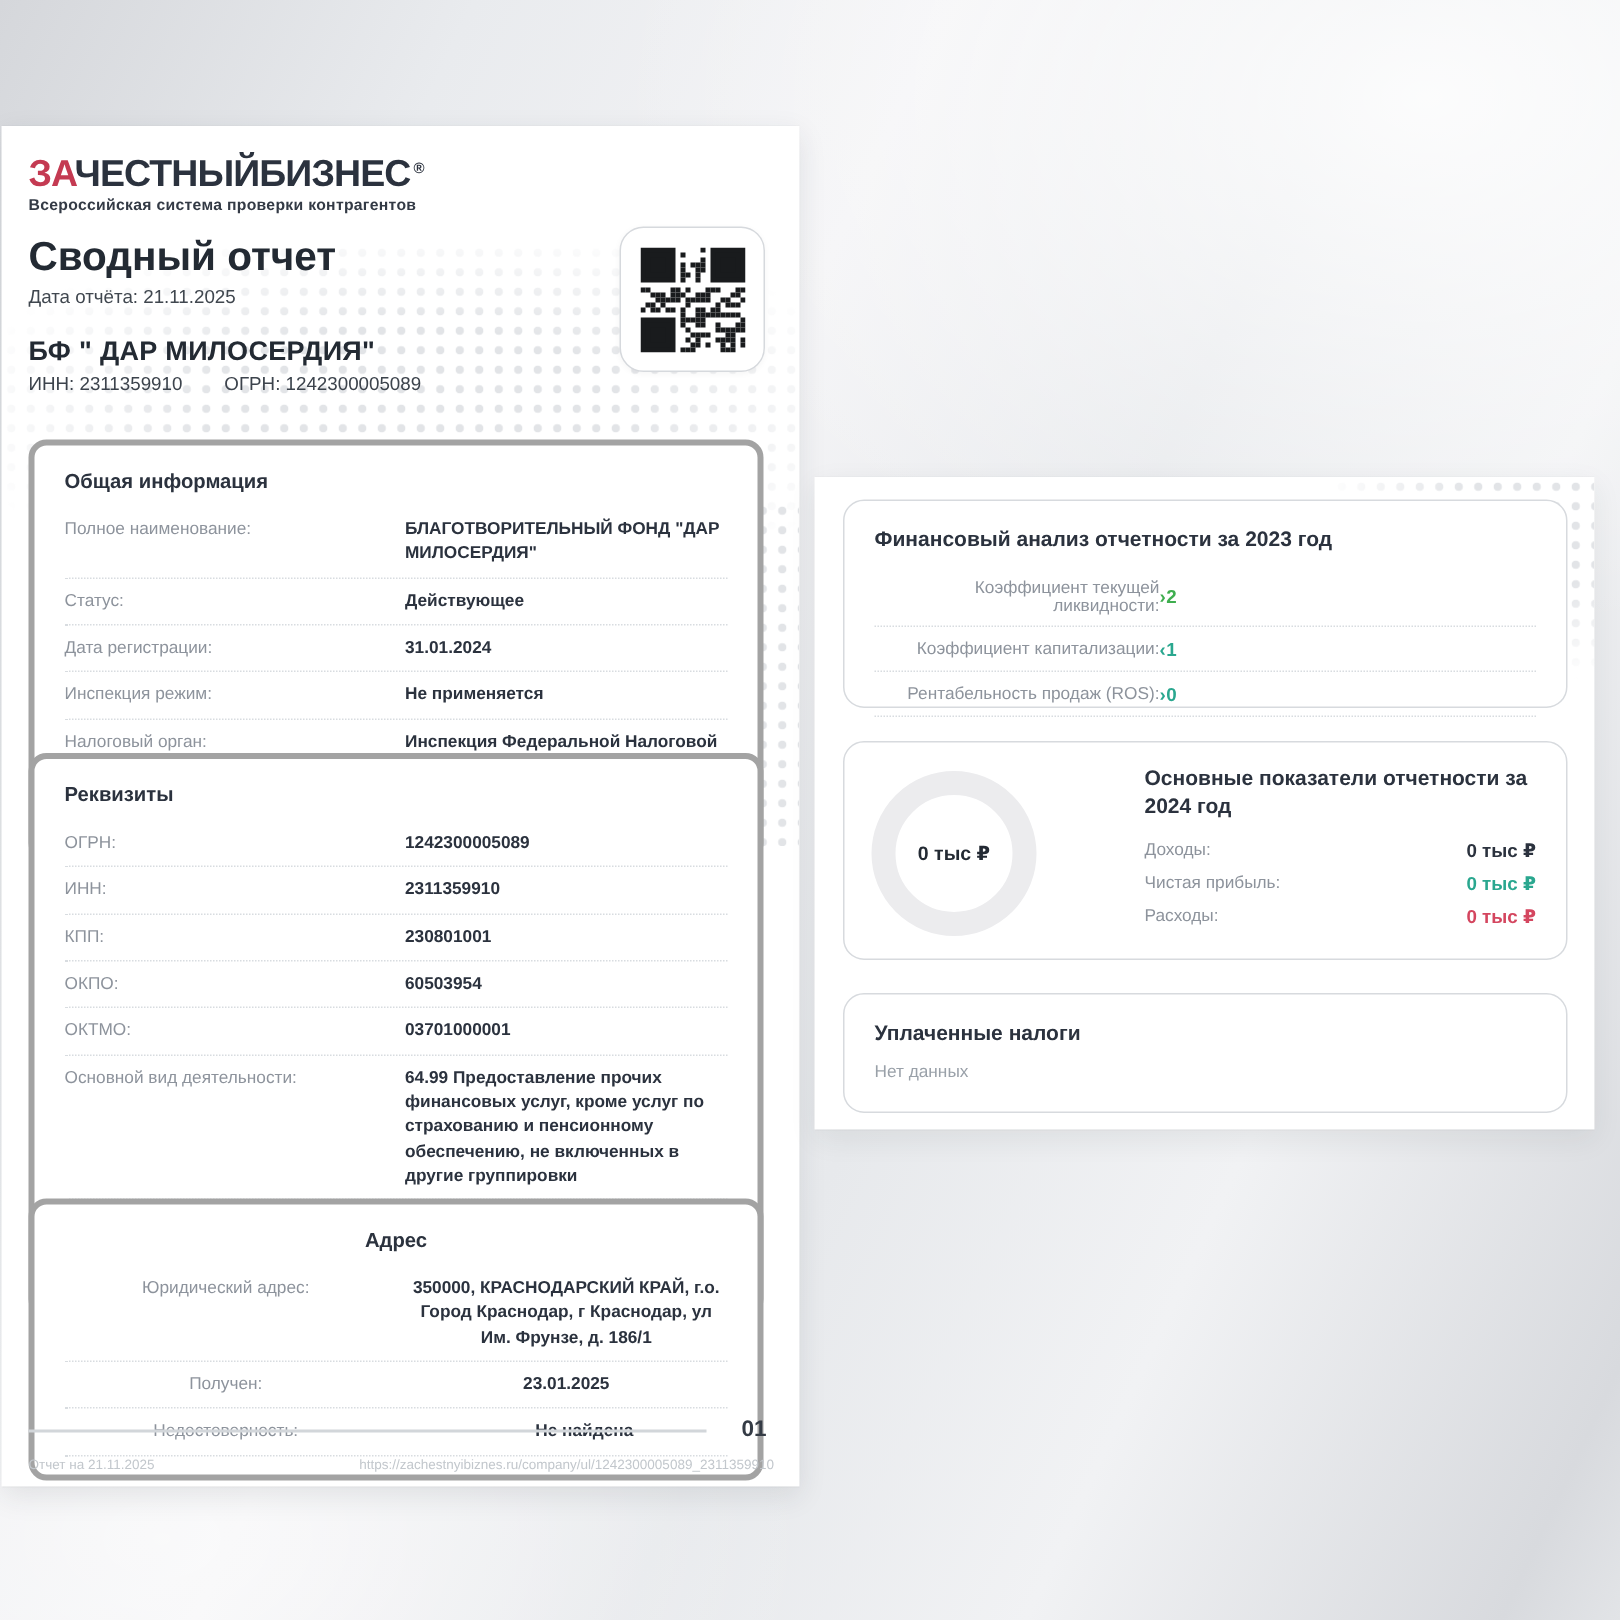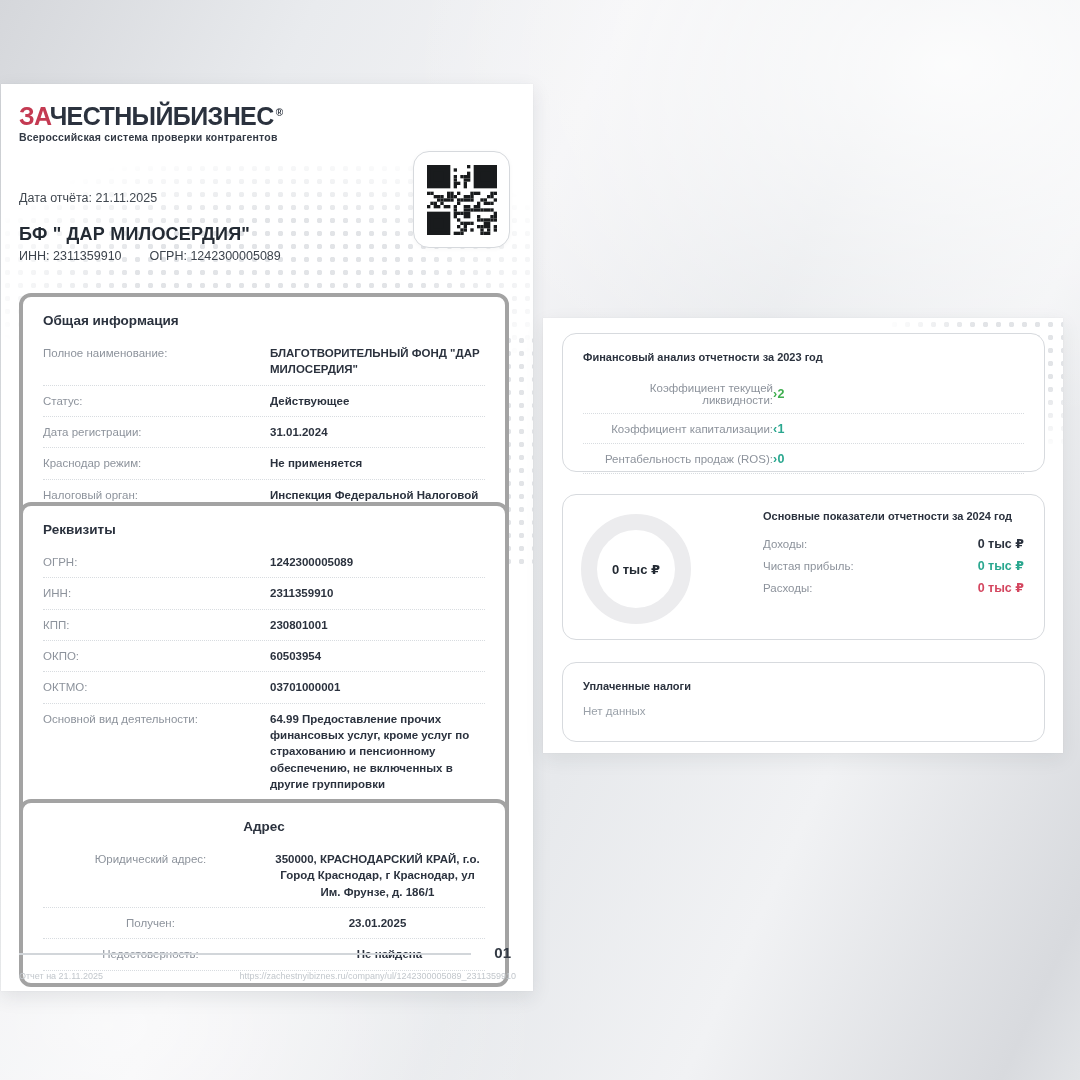--- a/index.html
+++ b/index.html
@@ -70,21 +70,21 @@
   .footer-url{position:absolute;right:17px;top:887px;font-size:9px;color:#c2c7cc;}
   
   .panel{
     position:absolute;left:543px;top:318px;width:520px;height:435px;background:#ffffff;
     box-shadow:0 0 1px rgba(0,0,0,.07), 0 6px 18px rgba(40,45,55,.08);
   }
   .pcard{
     position:absolute;left:19px;width:483px;box-sizing:border-box;background:#fff;
     border:1px solid #d7dade;border-radius:14px;padding:16px 20px;
   }
-  .pcard h3{margin:0;font-size:11px;font-weight:800;color:#2b323e;line-height:1.35;}
+  .pcard h3{margin:0;font-size:14px;font-weight:800;color:#2b323e;line-height:1.35;}
   #fin-card{top:15px;height:139px;}
   #ind-card{top:176px;height:146px;}
   #tax-card{top:344px;height:80px;}
   .frow{display:flex;align-items:center;padding:8px 0 7px 0;border-bottom:1px dotted #d8dce0;font-size:11.5px;text-align:right;}
   .frow .flbl{width:190px;min-width:190px;color:#8d939c;}
   .frow .fval{font-weight:800;font-size:12.5px;letter-spacing:.3px;}
   .frows{margin-top:9px;}
   .c-green{color:#3fae4f;}
   .c-teal{color:#2aa78f;}
   .c-red{color:#d4465f;}
@@ -108,20 +108,21 @@
 
 <div class="page">
   <div class="dots dots-header"></div>
   <div class="dots dots-side"></div>
 
   <div class="logo">
     <span class="red">ЗА</span><span>ЧЕСТНЫЙБИЗНЕС</span><sup>®</sup>
   </div>
   <div class="tagline">Всероссийская система проверки контрагентов</div>
 
+  <div class="report-title">Сводный отчет</div>
   <div class="report-date">Дата отчёта: 21.11.2025</div>
   <div class="company">БФ " ДАР МИЛОСЕРДИЯ"</div>
   <div class="ids">
     <span>ИНН: 2311359910</span><span>ОГРН: 1242300005089</span>
   </div>
 
   <div class="qr-box">
     <svg id="qr" class="qr-svg" width="70" height="70" viewBox="0 0 70 70">
         <rect x="40" y="0" width="3.3333333333333335" height="3.3333333333333335"></rect>
         <rect x="26.666666666666668" y="3.3333333333333335" width="3.3333333333333335" height="3.3333333333333335"></rect>
@@ -264,21 +265,21 @@
       </div>
     <div class="row">
         <div class="lbl">Статус:</div>
         <div class="val">Действующее</div>
       </div>
     <div class="row">
         <div class="lbl">Дата регистрации:</div>
         <div class="val">31.01.2024</div>
       </div>
     <div class="row">
-        <div class="lbl">Краснодар режим:</div>
+        <div class="lbl">Инспекция режим:</div>
         <div class="val">Не применяется</div>
       </div>
     <div class="row">
         <div class="lbl">Налоговый орган:</div>
         <div class="val">Инспекция Федеральной Налоговой Службы №1 По Г. Краснодару</div>
       </div>
     <div class="row">
         <div class="lbl">Дата постановки на учет:</div>
         <div class="val">23.01.2025</div>
       </div>

